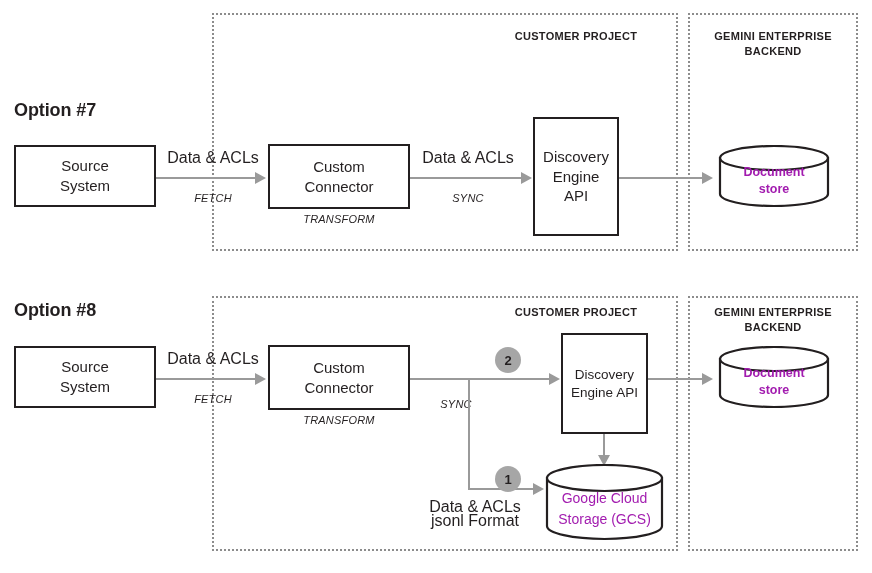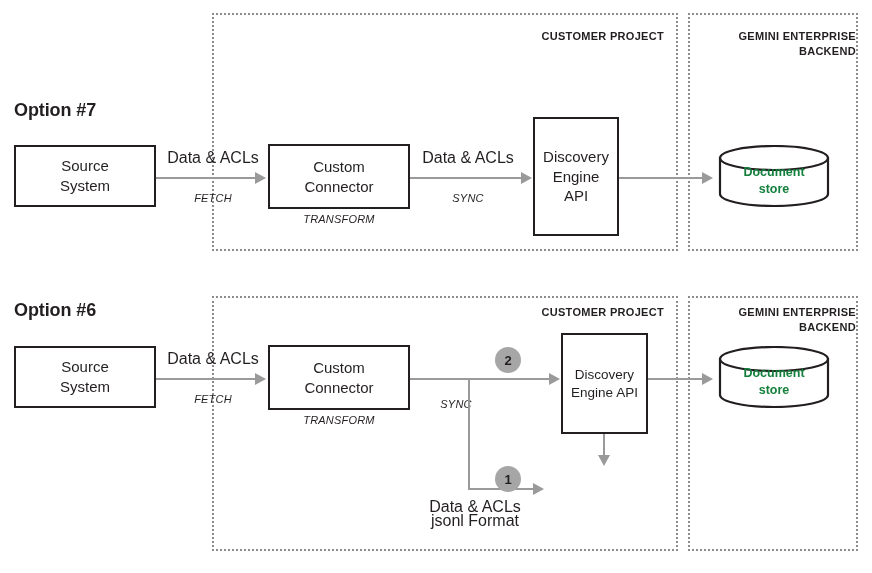--- a/index.html
+++ b/index.html
@@ -36,21 +36,21 @@
   .group-box {
     border: 2px dotted #8c8c8c;
     background: transparent;
   }
   .group-label {
     position: absolute;
     font-size: 11px;
     font-weight: bold;
     color: #231f20;
     letter-spacing: 0.3px;
-    text-align: right;
+    text-align: center;
     line-height: 15px;
     white-space: pre-line;
   }
 
   
   .node-box {
     border: 2px solid #231f20;
     background: #ffffff;
     display: flex;
     align-items: center;
@@ -61,21 +61,21 @@
   }
   .node-box .node-text { display: block; white-space: pre-line; }
 
   
   .cylinder { position: absolute; }
   .cylinder svg { display: block; }
   .cyl-label {
     position: absolute;
     left: 0; right: 0;
     text-align: center;
-    color: #15803d;
+    color: #a21caf;
     white-space: pre-line;
     pointer-events: none;
   }
 
   
   .edge-line { background: #9a9a9a; }
   .edge-h { height: 2px; }
   .edge-v { width: 2px; }
   .arrow-head {
     width: 0; height: 0;
@@ -166,21 +166,21 @@
 
   <div class="cylinder" style="left:718px; top:145px;">
     <svg width="112" height="62" viewBox="0 0 112 62">
       <path d="M2,13 L2,49 A54,12 0 0 0 110,49 L110,13 Z" fill="#ffffff" stroke="#231f20" stroke-width="2.2"></path>
       <ellipse cx="56" cy="13" rx="54" ry="12" fill="#ffffff" stroke="#231f20" stroke-width="2.2"></ellipse>
     </svg>
     <div class="cyl-label" style="top:19px; font-size:12.5px; font-weight:bold; line-height:17px;">Document
 store</div>
   </div>
 
-  <div class="abs option-title" style="left:14px; top:300px;">Option #6</div>
+  <div class="abs option-title" style="left:14px; top:300px;">Option #8</div>
 
   <div class="abs group-box" style="left:212px; top:296px; width:466px; height:255px;"></div>
   <div class="group-label" style="left:488px; top:305px; width:176px;">CUSTOMER PROJECT</div>
 
   <div class="abs group-box" style="left:688px; top:296px; width:170px; height:255px;"></div>
   <div class="group-label" style="left:690px; top:305px; width:166px;">GEMINI ENTERPRISE
 BACKEND</div>
 
   <div class="abs node-box" style="left:14px; top:346px; width:142px; height:62px; font-size:15px;">
     <span class="node-text">Source
@@ -211,20 +211,28 @@
 jsonl Format</div>
 
   <div class="abs node-box" style="left:561px; top:333px; width:87px; height:101px; font-size:13.5px;">
     <span class="node-text">Discovery
 Engine API</span>
   </div>
 
   <div class="abs edge-line edge-v" style="left:603px; top:434px; height:22px;"></div>
   <div class="abs arrow-head arrow-down" style="left:598px; top:455px;"></div>
 
+  <div class="cylinder" style="left:545px; top:464px;">
+    <svg width="119" height="78" viewBox="0 0 119 78">
+      <path d="M2,14 L2,62 A57.5,13 0 0 0 117,62 L117,14 Z" fill="#ffffff" stroke="#231f20" stroke-width="2.2"></path>
+      <ellipse cx="59.5" cy="14" rx="57.5" ry="13" fill="#ffffff" stroke="#231f20" stroke-width="2.2"></ellipse>
+    </svg>
+    <div class="cyl-label" style="top:24px; font-size:14px; line-height:21px;">Google Cloud
+Storage (GCS)</div>
+  </div>
 
   <div class="abs edge-line edge-h" style="left:648px; top:378px; width:55px;"></div>
   <div class="abs arrow-head arrow-right" style="left:702px; top:373px;"></div>
 
   <div class="cylinder" style="left:718px; top:346px;">
     <svg width="112" height="62" viewBox="0 0 112 62">
       <path d="M2,13 L2,49 A54,12 0 0 0 110,49 L110,13 Z" fill="#ffffff" stroke="#231f20" stroke-width="2.2"></path>
       <ellipse cx="56" cy="13" rx="54" ry="12" fill="#ffffff" stroke="#231f20" stroke-width="2.2"></ellipse>
     </svg>
     <div class="cyl-label" style="top:19px; font-size:12.5px; font-weight:bold; line-height:17px;">Document

